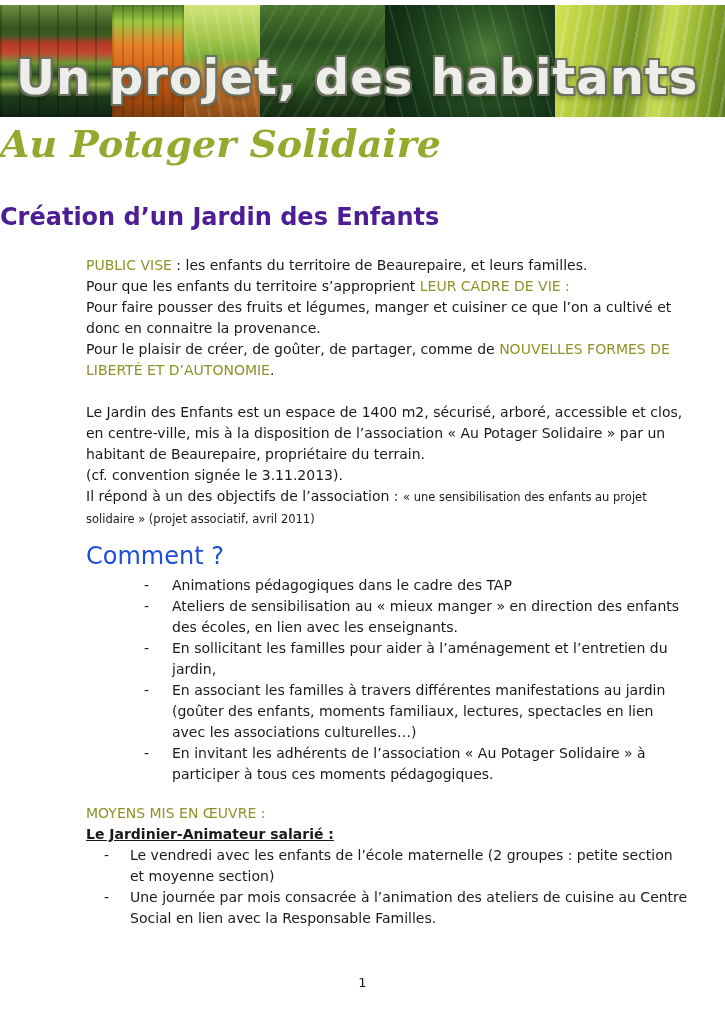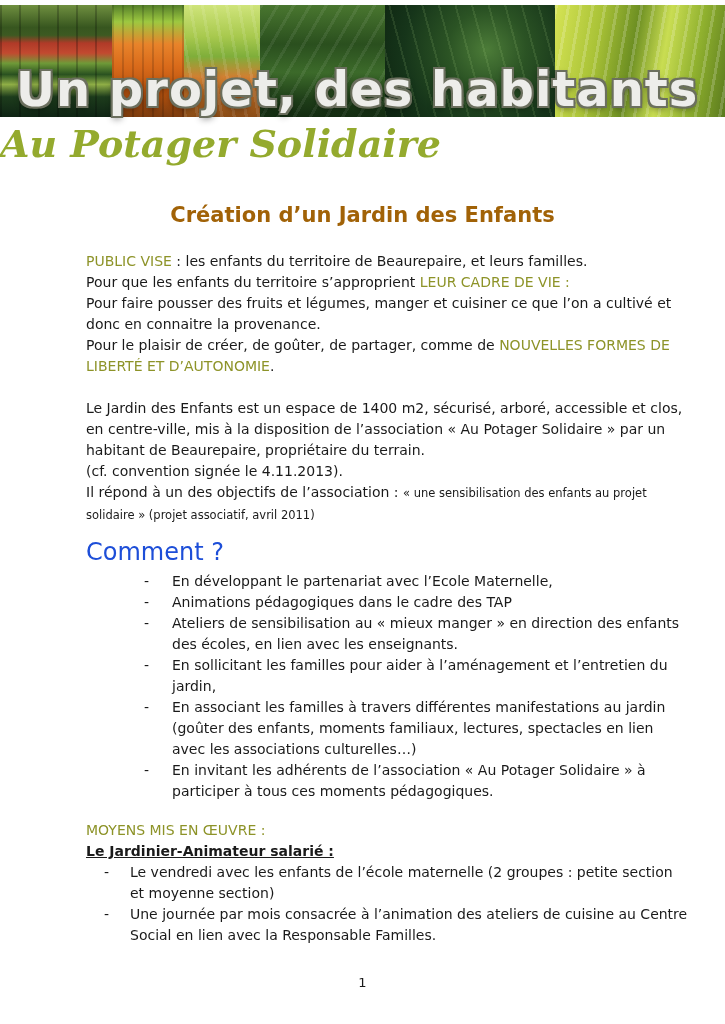--- a/index.html
+++ b/index.html
@@ -28,38 +28,38 @@
       repeating-linear-gradient(120deg, rgba(255,255,255,.07) 0 3px, rgba(255,255,255,0) 3px 14px),
       linear-gradient(180deg,#49762f 0%,#2a4f1e 35%,#3c6a2a 60%,#1e3d18 85%,#142c12 100%); }
   .s5 { width:170px; background:
       repeating-linear-gradient(75deg, rgba(180,220,140,.12) 0 2px, rgba(255,255,255,0) 2px 16px),
       radial-gradient(circle at 60% 40%, #4c7c38 0%, #2b5324 32%, #16351a 68%, #0d2310 100%); }
   .s6 { width:170px; background:
       repeating-linear-gradient(100deg, rgba(255,255,255,.18) 0 3px, rgba(255,255,255,0) 3px 12px),
       linear-gradient(100deg,#d6e455 0%,#aac337 25%,#6d8f22 45%,#c9dd52 62%,#8fb02e 80%,#5a7a1e 100%); }
 
   .banner-title {
-    position:absolute; left:16px; bottom:0px; width:700px;
+    position:absolute; left:16px; bottom:12px; width:700px;
     font-size:48px; font-weight:bold; letter-spacing:1px;
     color:#ededea; white-space:nowrap;
     text-shadow:
       -2px -2px 0 #6b6f5e, 2px -2px 0 #6b6f5e,
       -2px 2px 0 #6b6f5e, 2px 2px 0 #6b6f5e,
       0 3px 7px rgba(0,0,0,.45);
   }
 
   
   .subtitle {
     margin-top:6px; text-align:left;
     font-family:"DejaVu Serif", serif; font-style:italic; font-weight:bold;
     font-size:38px; color:#94aa2e; line-height:1.1;
   }
   .doc-heading {
-    margin:38px 0 0 0; text-align:center;
-    font-size:21px; font-weight:bold; color:#a16207;
+    margin:38px 0 0 0; text-align:left;
+    font-size:24px; font-weight:bold; color:#4c1d95;
   }
 
   
   .content { padding:24px 36px 0 86px; font-size:14px; line-height:21px; }
   .content p { margin:0; }
   .olive { color:#8d9328; }
   .gap-top { margin-top:21px !important; }
   .small-note { font-size:11.5px; }
 
   .comment-heading {
@@ -106,27 +106,26 @@
 
     <p><span class="olive">PUBLIC VISE</span><span> : les enfants du territoire de Beaurepaire, et leurs familles.</span></p>
 
     <p><span>Pour que les enfants du territoire s’approprient </span><span class="olive">LEUR CADRE DE VIE :</span></p>
 
     <p>Pour faire pousser des fruits et légumes, manger et cuisiner ce que l’on a cultivé et donc en connaitre la provenance.</p>
 
     <p><span>Pour le plaisir de créer, de goûter, de partager, comme de </span><span class="olive">NOUVELLES FORMES DE LIBERTÉ ET D’AUTONOMIE</span><span>.</span></p>
 
     <p class="gap-top">Le Jardin des Enfants est un espace de 1400 m2, sécurisé, arboré, accessible et clos, en centre-ville,  mis à la disposition de l’association « Au Potager Solidaire » par un habitant de Beaurepaire, propriétaire du terrain.</p>
-    <p>(cf. convention signée le 4.11.2013).</p>
+    <p>(cf. convention signée le 3.11.2013).</p>
     <p><span>Il répond à un des objectifs de l’association : </span><span class="small-note">« une sensibilisation des enfants au projet solidaire » (projet associatif, avril 2011)</span></p>
 
     <h2 class="comment-heading">Comment ?</h2>
 
     <ul class="dash-list comment-list">
-      <li><span>En développant le partenariat avec l’Ecole Maternelle,</span></li>
       <li><span>Animations pédagogiques dans le cadre des TAP</span></li>
       <li><span>Ateliers de sensibilisation au « mieux manger » en direction des enfants des écoles, en lien avec les enseignants.</span></li>
       <li><span>En sollicitant les familles pour aider à l’aménagement et l’entretien du jardin,</span></li>
       <li><span>En associant les familles à travers différentes manifestations au jardin (goûter des enfants, moments familiaux, lectures, spectacles en lien avec les associations culturelles…)</span></li>
       <li><span>En invitant les adhérents de l’association « Au Potager Solidaire » à participer à tous ces moments pédagogiques.</span></li>
     </ul>
 
     <p class="olive moyens-heading">MOYENS MIS EN ŒUVRE :</p>
     <p class="jardinier-subheading">Le Jardinier-Animateur salarié :</p>
 

